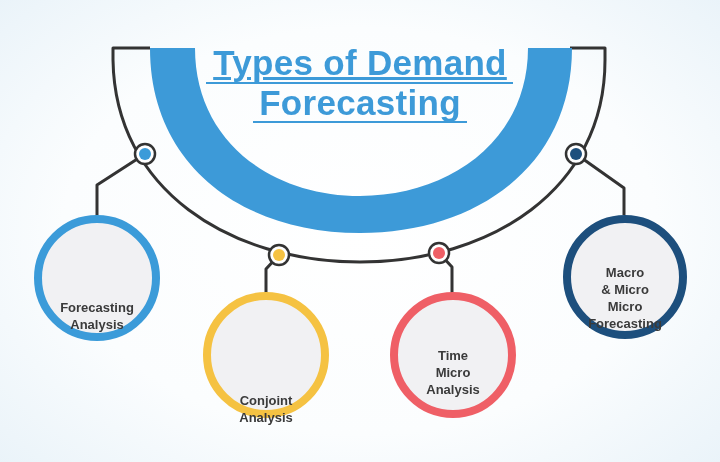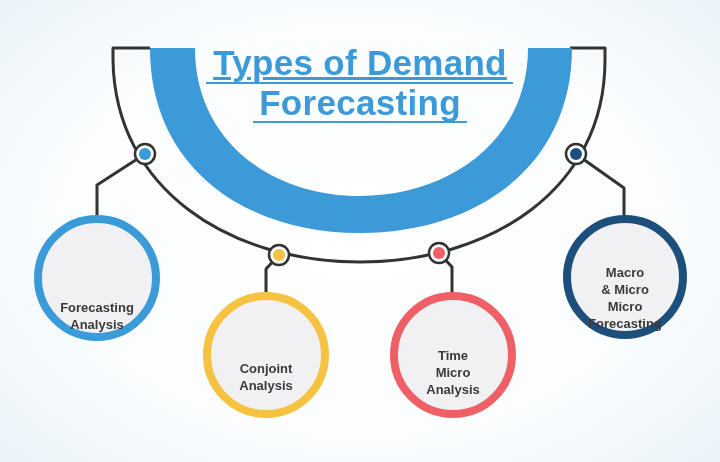--- a/index.html
+++ b/index.html
@@ -64,21 +64,21 @@
 <div class="title-rule" style="left:206px; top:82px; width:307px;"></div>
 <div class="title-line title-2">Forecasting</div>
 <div class="title-rule" style="left:253px; top:121px; width:214px;"></div>
 
 <div class="circle-label" style="left:42px; top:223px; width:110px; height:110px;">
   <div>
     <span>Forecasting</span>
     <span>Analysis</span>
   </div>
 </div>
-<div class="circle-label" style="left:211px; top:284px; width:110px; height:110px;">
+<div class="circle-label" style="left:211px; top:316px; width:110px; height:110px;">
   <div>
     <span>Conjoint</span>
     <span>Analysis</span>
   </div>
 </div>
 <div class="circle-label" style="left:398px; top:288px; width:110px; height:110px;">
   <div>
     <span>Time</span>
     <span>Micro</span>
     <span>Analysis</span>

